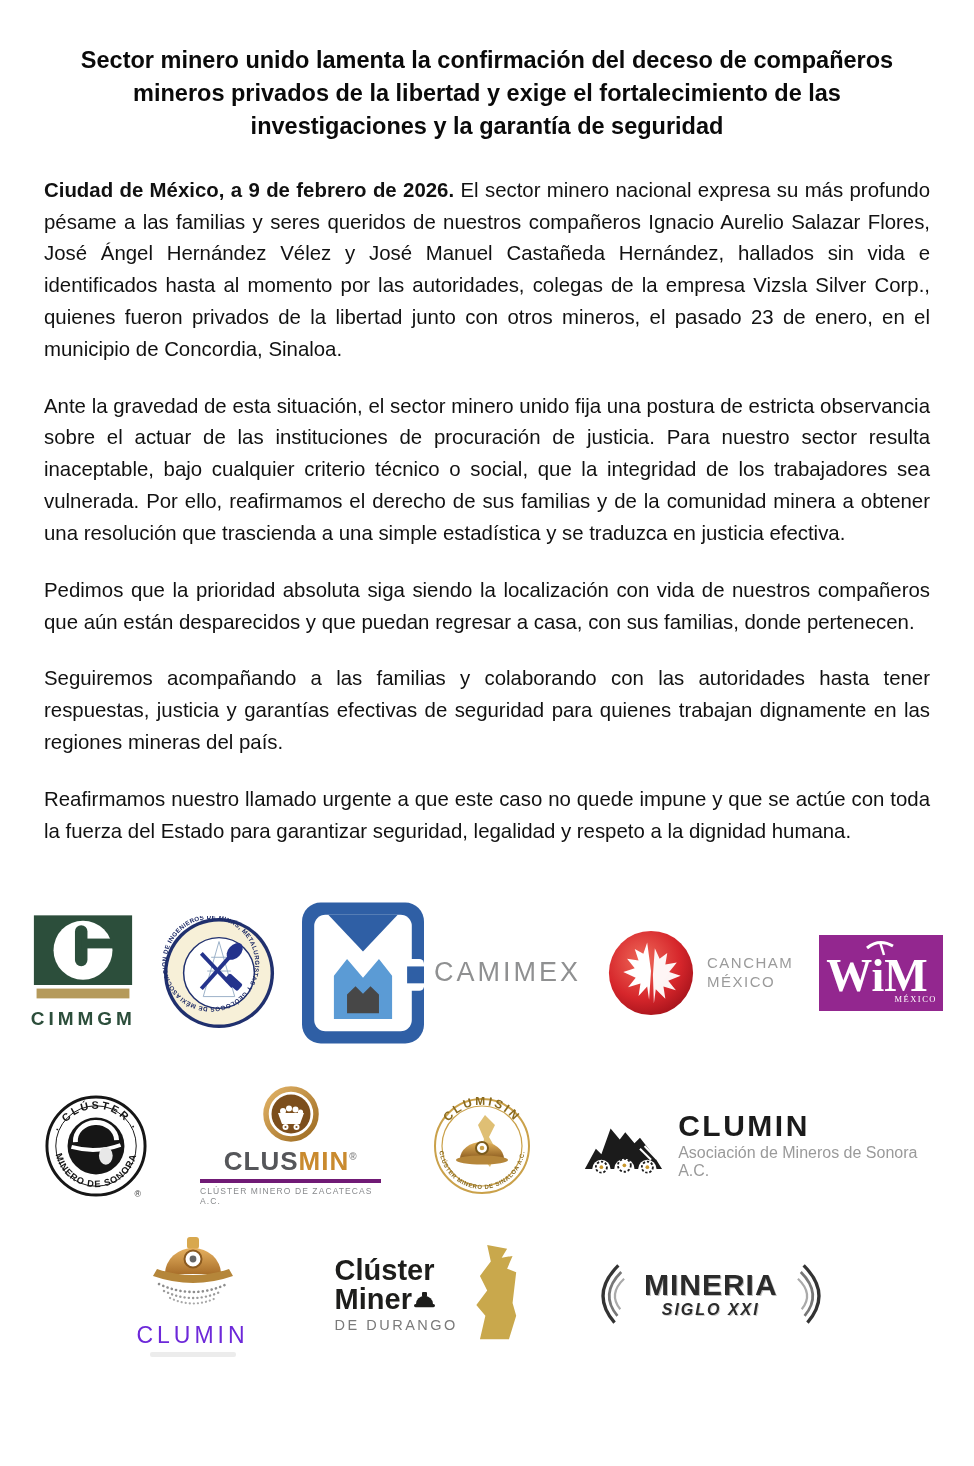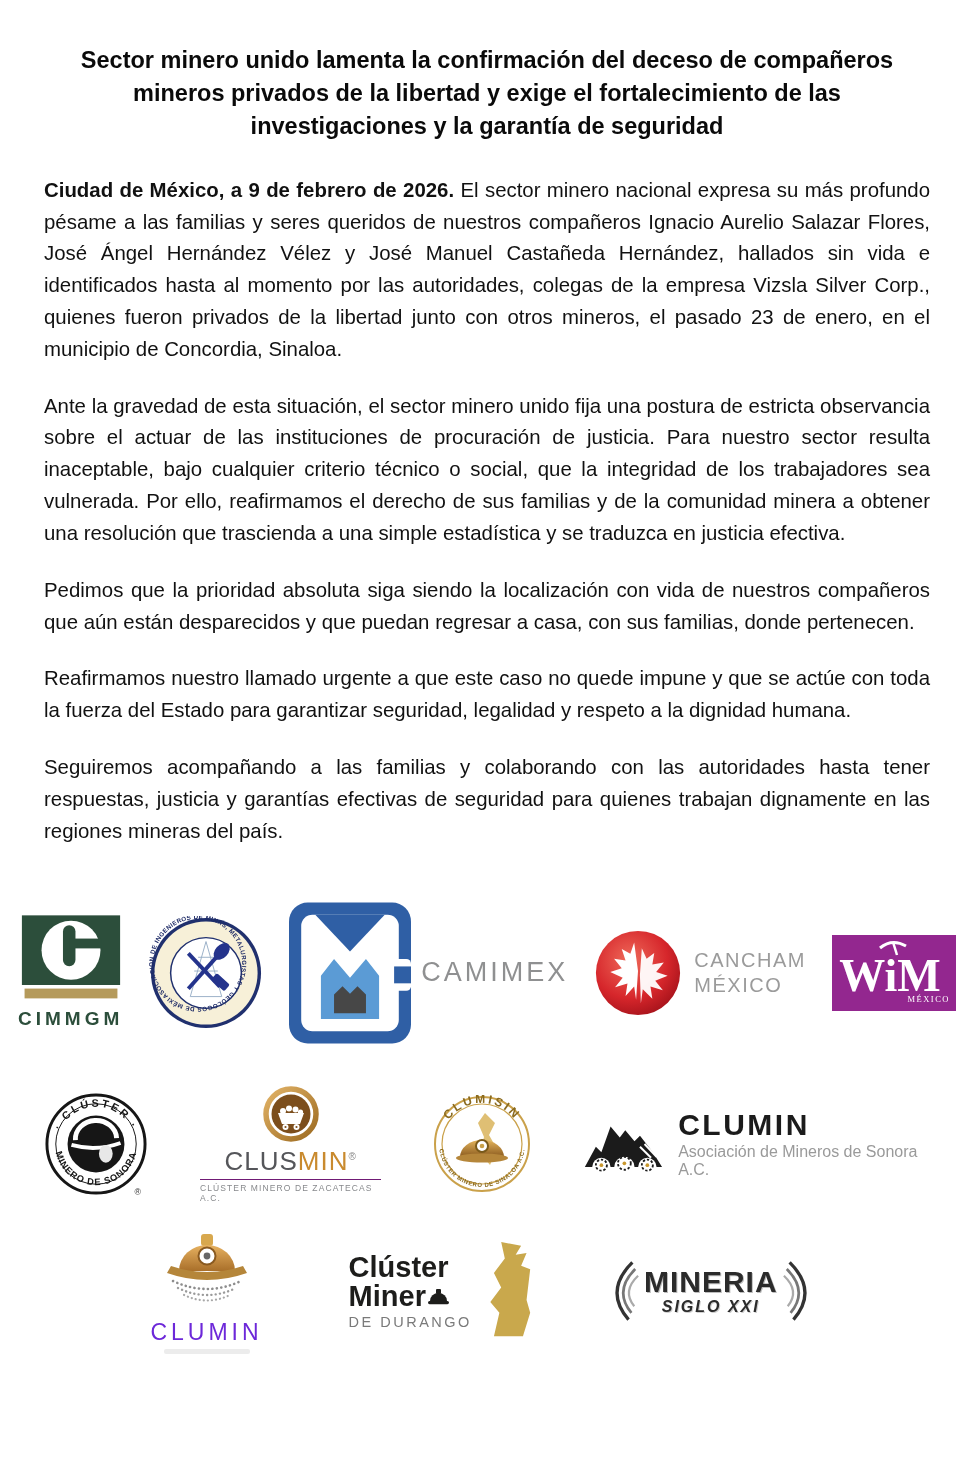--- a/index.html
+++ b/index.html
@@ -15,59 +15,59 @@
   .row1{gap:26px;}
   .row2{gap:52px;margin-top:42px;}
   .row3{gap:66px;margin-top:26px;align-items:center;}
   .logo{display:flex;flex-direction:column;align-items:center;}
   .logo-h{display:flex;flex-direction:row;align-items:center;}
 
   .cimmgm-label{font-size:19px;font-weight:bold;color:#2c4e3b;letter-spacing:4px;margin-top:3px;}
   .camimex{gap:10px;}
   .camimex-label{font-size:27px;color:#8f9091;letter-spacing:3px;}
   .cancham{gap:12px;}
-  .cancham-label{font-size:20px;color:#9b9b9b;letter-spacing:1.5px;line-height:1.25;}
+  .cancham-label{font-size:15px;color:#9b9b9b;letter-spacing:1.5px;line-height:1.25;}
   .wim-box{width:124px;height:76px;background:#bef264;display:block;font-family:Liberation Serif, serif;}
 
-  .clusmin-text{font-size:26px;font-weight:normal;color:#55565a;margin-top:4px;letter-spacing:1px;}
+  .clusmin-text{font-size:26px;font-weight:bold;color:#55565a;margin-top:4px;letter-spacing:1px;}
   .clusmin-text .gold{color:#c98a2e;}
   .clusmin-text sup{font-size:10px;color:#8a8a8a;}
-  .clusmin-sub{font-size:8.5px;color:#87898c;letter-spacing:1.1px;border-top:1px solid #701a75;padding-top:3px;margin-top:2px;}
+  .clusmin-sub{font-size:8.5px;color:#87898c;letter-spacing:1.1px;border-top:4px solid #701a75;padding-top:3px;margin-top:2px;}
 
   .amsac{gap:14px;}
   .amsac-title{font-size:30px;font-weight:bold;color:#1b1b1b;letter-spacing:2.5px;line-height:1;}
   .amsac-sub{font-size:16px;color:#9a9a9a;margin-top:3px;}
 
   .clumin-label{font-size:23px;color:#6d28d9;letter-spacing:4px;margin-top:14px;}
   .clumin-faint{width:86px;height:5px;background:#ececec;margin-top:3px;border-radius:2px;}
 
   .durango{gap:2px;align-items:center;}
   .durango-text{text-align:left;margin-left:20px;}
   .dur-l1,.dur-l2{font-size:29px;font-weight:bold;color:#1d1d1b;line-height:1.02;display:flex;align-items:baseline;}
   .dur-l3{font-size:14.5px;color:#7a7a7a;letter-spacing:2.5px;margin-top:2px;}
   .dur-helmet{margin-left:2px;position:relative;top:1px;}
 
-  .mineria{gap:4px;align-items:center;}
+  .mineria{gap:18px;align-items:center;}
   .mineria-text{text-align:center;}
   .min-l1{font-size:30px;font-weight:bold;color:#2b2b2b;letter-spacing:1px;line-height:1;text-shadow:1px 1px 0 #bdbdbd;}
   .min-l2{font-size:16px;font-weight:bold;color:#2b2b2b;letter-spacing:2px;margin-top:1px;text-shadow:1px 1px 0 #cfcfcf;font-style:italic;}
 </style>
 </head>
 <body>
 
 <div class="page">
 
   <h1>Sector minero unido lamenta la confirmación del deceso de compañeros mineros privados de la libertad y exige el fortalecimiento de las investigaciones y la garantía de seguridad</h1>
 
   <p class="body-par"><strong>Ciudad de México, a 9 de febrero de 2026.</strong><span> El sector minero nacional expresa su más profundo pésame a las familias y seres queridos de nuestros compañeros Ignacio Aurelio Salazar Flores, José Ángel Hernández Vélez y José Manuel Castañeda Hernández, hallados sin vida e identificados hasta al momento por las autoridades, colegas de la empresa Vizsla Silver Corp., quienes fueron privados de la libertad junto con otros mineros, el pasado 23 de enero, en el municipio de Concordia, Sinaloa.</span></p>
 
   <p class="body-par">Ante la gravedad de esta situación, el sector minero unido fija una postura de estricta observancia sobre el actuar de las instituciones de procuración de justicia. Para nuestro sector resulta inaceptable, bajo cualquier criterio técnico o social, que la integridad de los trabajadores sea vulnerada. Por ello, reafirmamos el derecho de sus familias y de la comunidad minera a obtener una resolución que trascienda a una simple estadística y se traduzca en justicia efectiva.</p>
   <p class="body-par">Pedimos que la prioridad absoluta siga siendo la localización con vida de nuestros compañeros que aún están desparecidos y que puedan regresar a casa, con sus familias, donde pertenecen.</p>
+  <p class="body-par">Seguiremos acompañando a las familias y colaborando con las autoridades hasta tener respuestas, justicia y garantías efectivas de seguridad para quienes trabajan dignamente en las regiones mineras del país.</p>
   <p class="body-par">Reafirmamos nuestro llamado urgente a que este caso no quede impune y que se actúe con toda la fuerza del Estado para garantizar seguridad, legalidad y respeto a la dignidad humana.</p>
-  <p class="body-par">Seguiremos acompañando a las familias y colaborando con las autoridades hasta tener respuestas, justicia y garantías efectivas de seguridad para quienes trabajan dignamente en las regiones mineras del país.</p>
 
   <div class="logos">
 
     <div class="logo-row row1">
 
       <div class="logo">
         <svg width="100" height="90" viewBox="0 0 112 100">
           <rect x="1" y="0" width="110" height="78" fill="#2c4e3b"></rect>
           <circle cx="56" cy="39" r="33" fill="#ffffff"></circle>
           <rect x="47" y="11" width="14" height="46" rx="7" fill="#2c4e3b"></rect>

